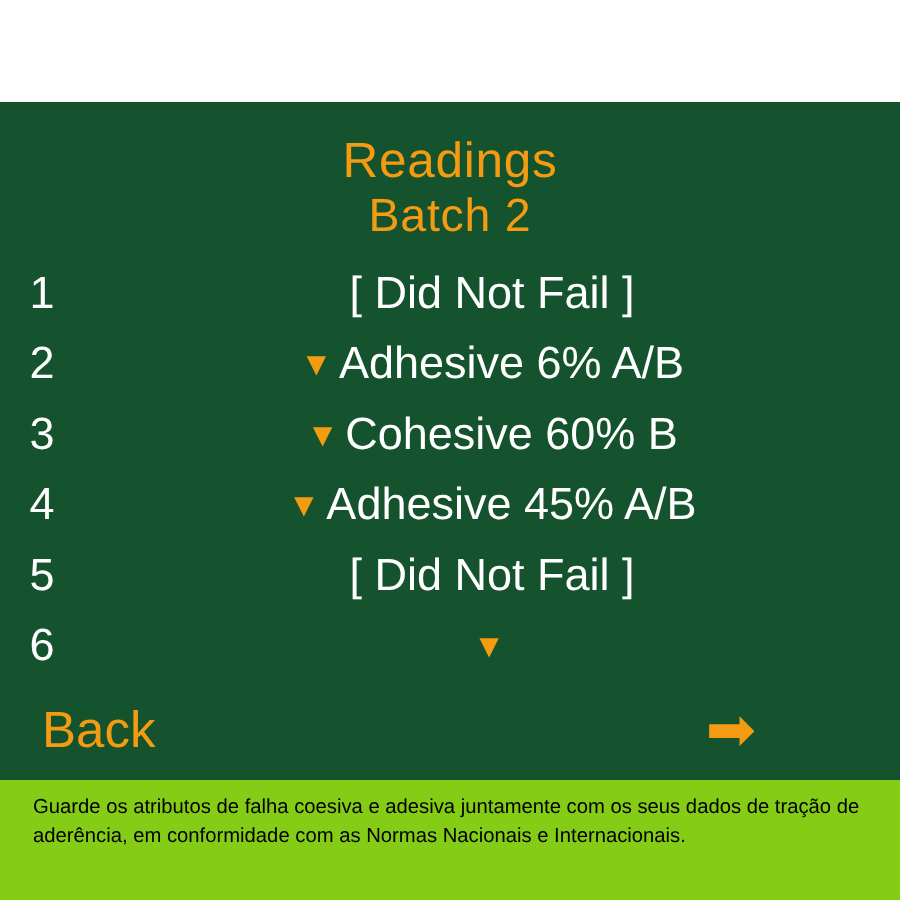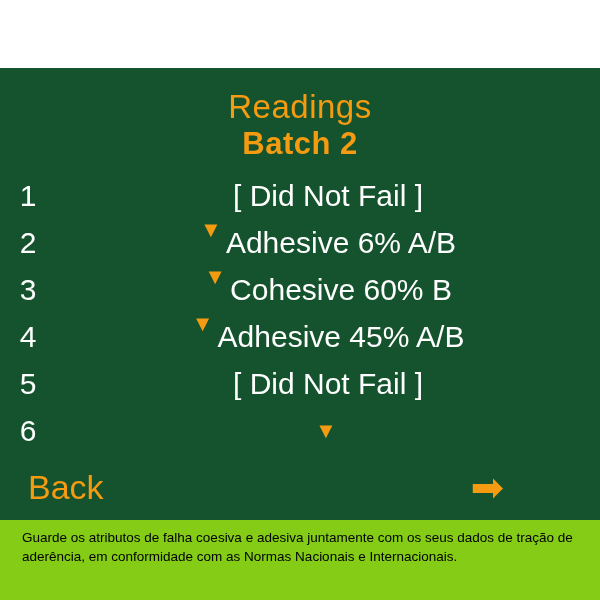--- a/index.html
+++ b/index.html
@@ -38,21 +38,21 @@
     letter-spacing: 0.5px;
     padding-top: 20px;
     font-weight: 400;
   }
   .screen-subtitle {
     color: #f59b12;
     font-size: 31px;
     text-align: center;
     line-height: 36px;
     letter-spacing: 0.5px;
-    font-weight: 700;
+    font-weight: 400;
   }
 
   .readings-list {
     margin-top: 10px;
   }
 
   .reading-row {
     display: flex;
     align-items: center;
     height: 47px;
@@ -61,21 +61,21 @@
     color: #ffffff;
     font-size: 30px;
     width: 56px;
     text-align: center;
     flex: 0 0 56px;
     line-height: 47px;
   }
   .row-body {
     flex: 1 1 auto;
     display: flex;
-    align-items: flex-start;
+    align-items: center;
     justify-content: center;
     position: relative;
   }
   .row-marker {
     color: #f59b12;
     font-size: 22px;
     line-height: 1;
     width: 22px;
     text-align: center;
     margin-right: 4px;

